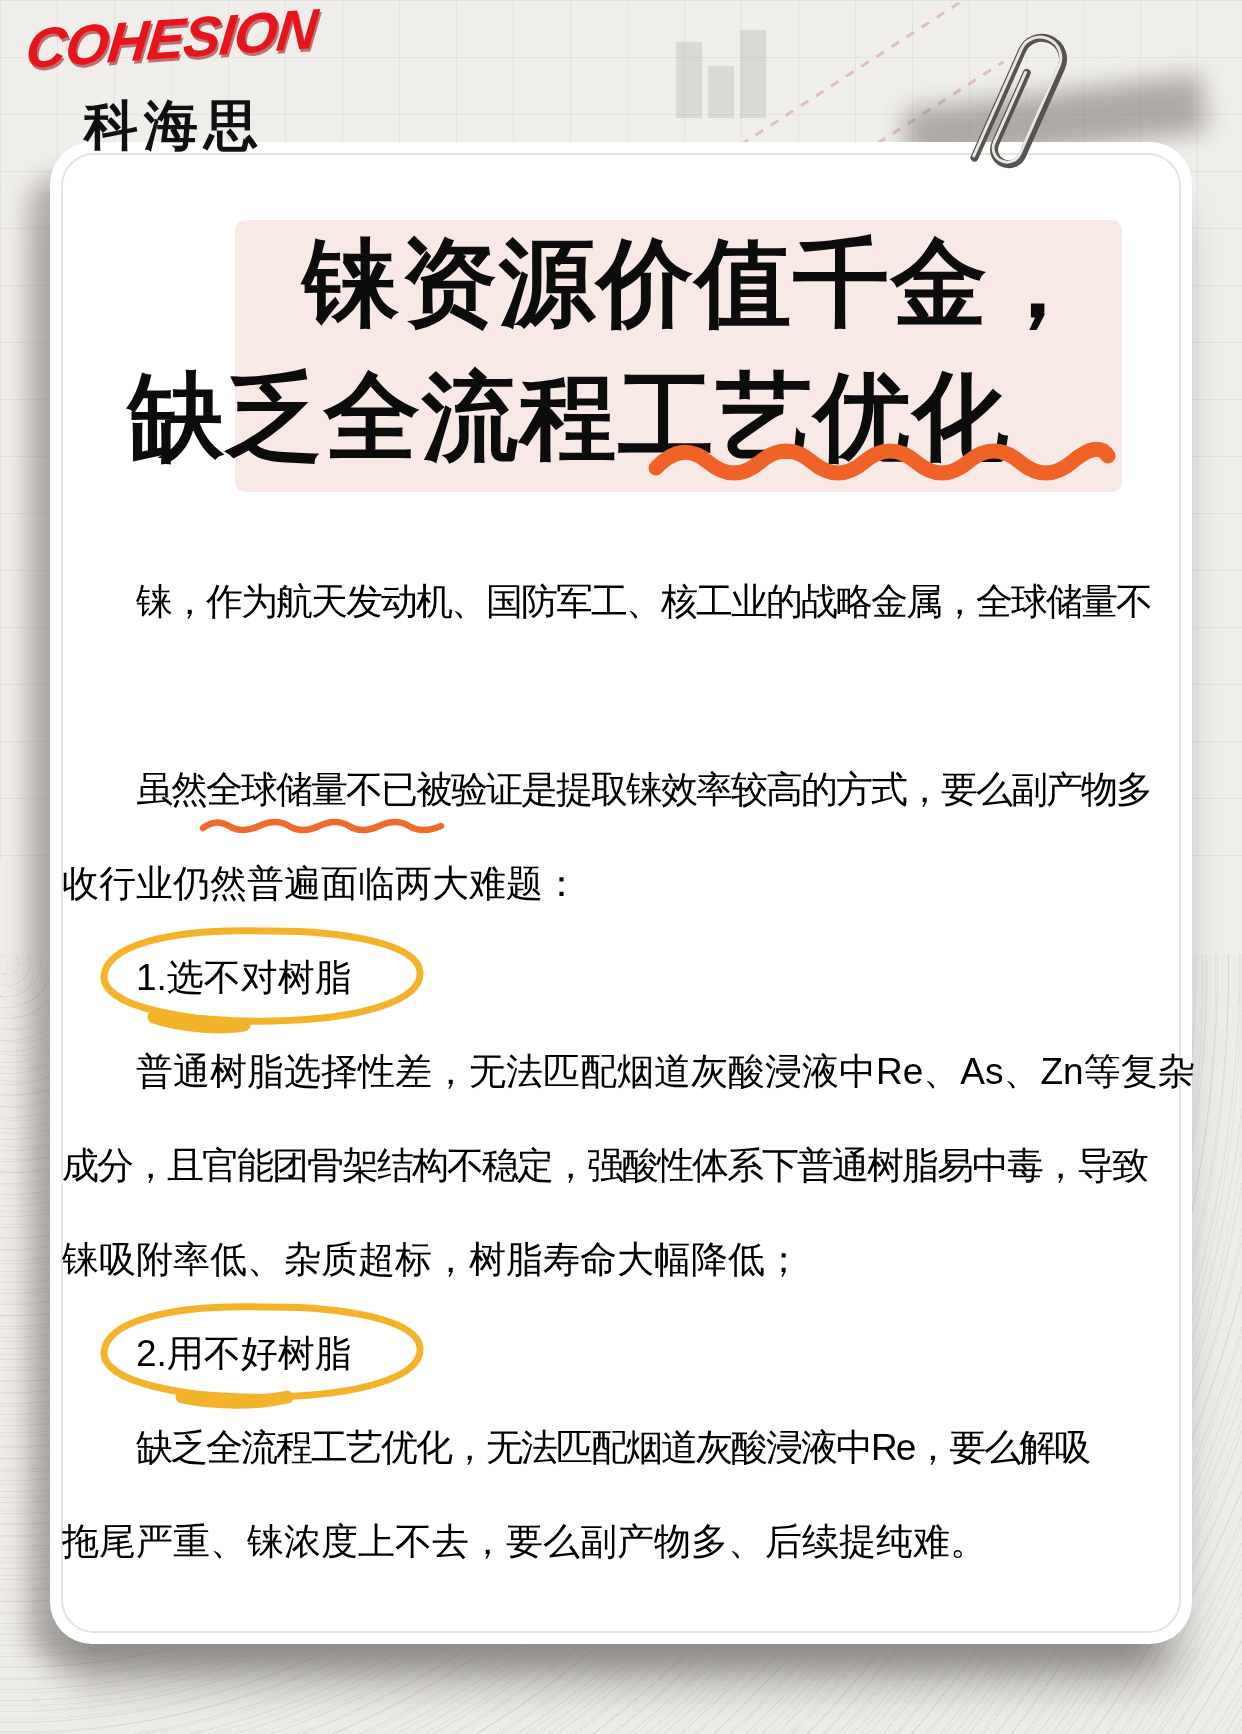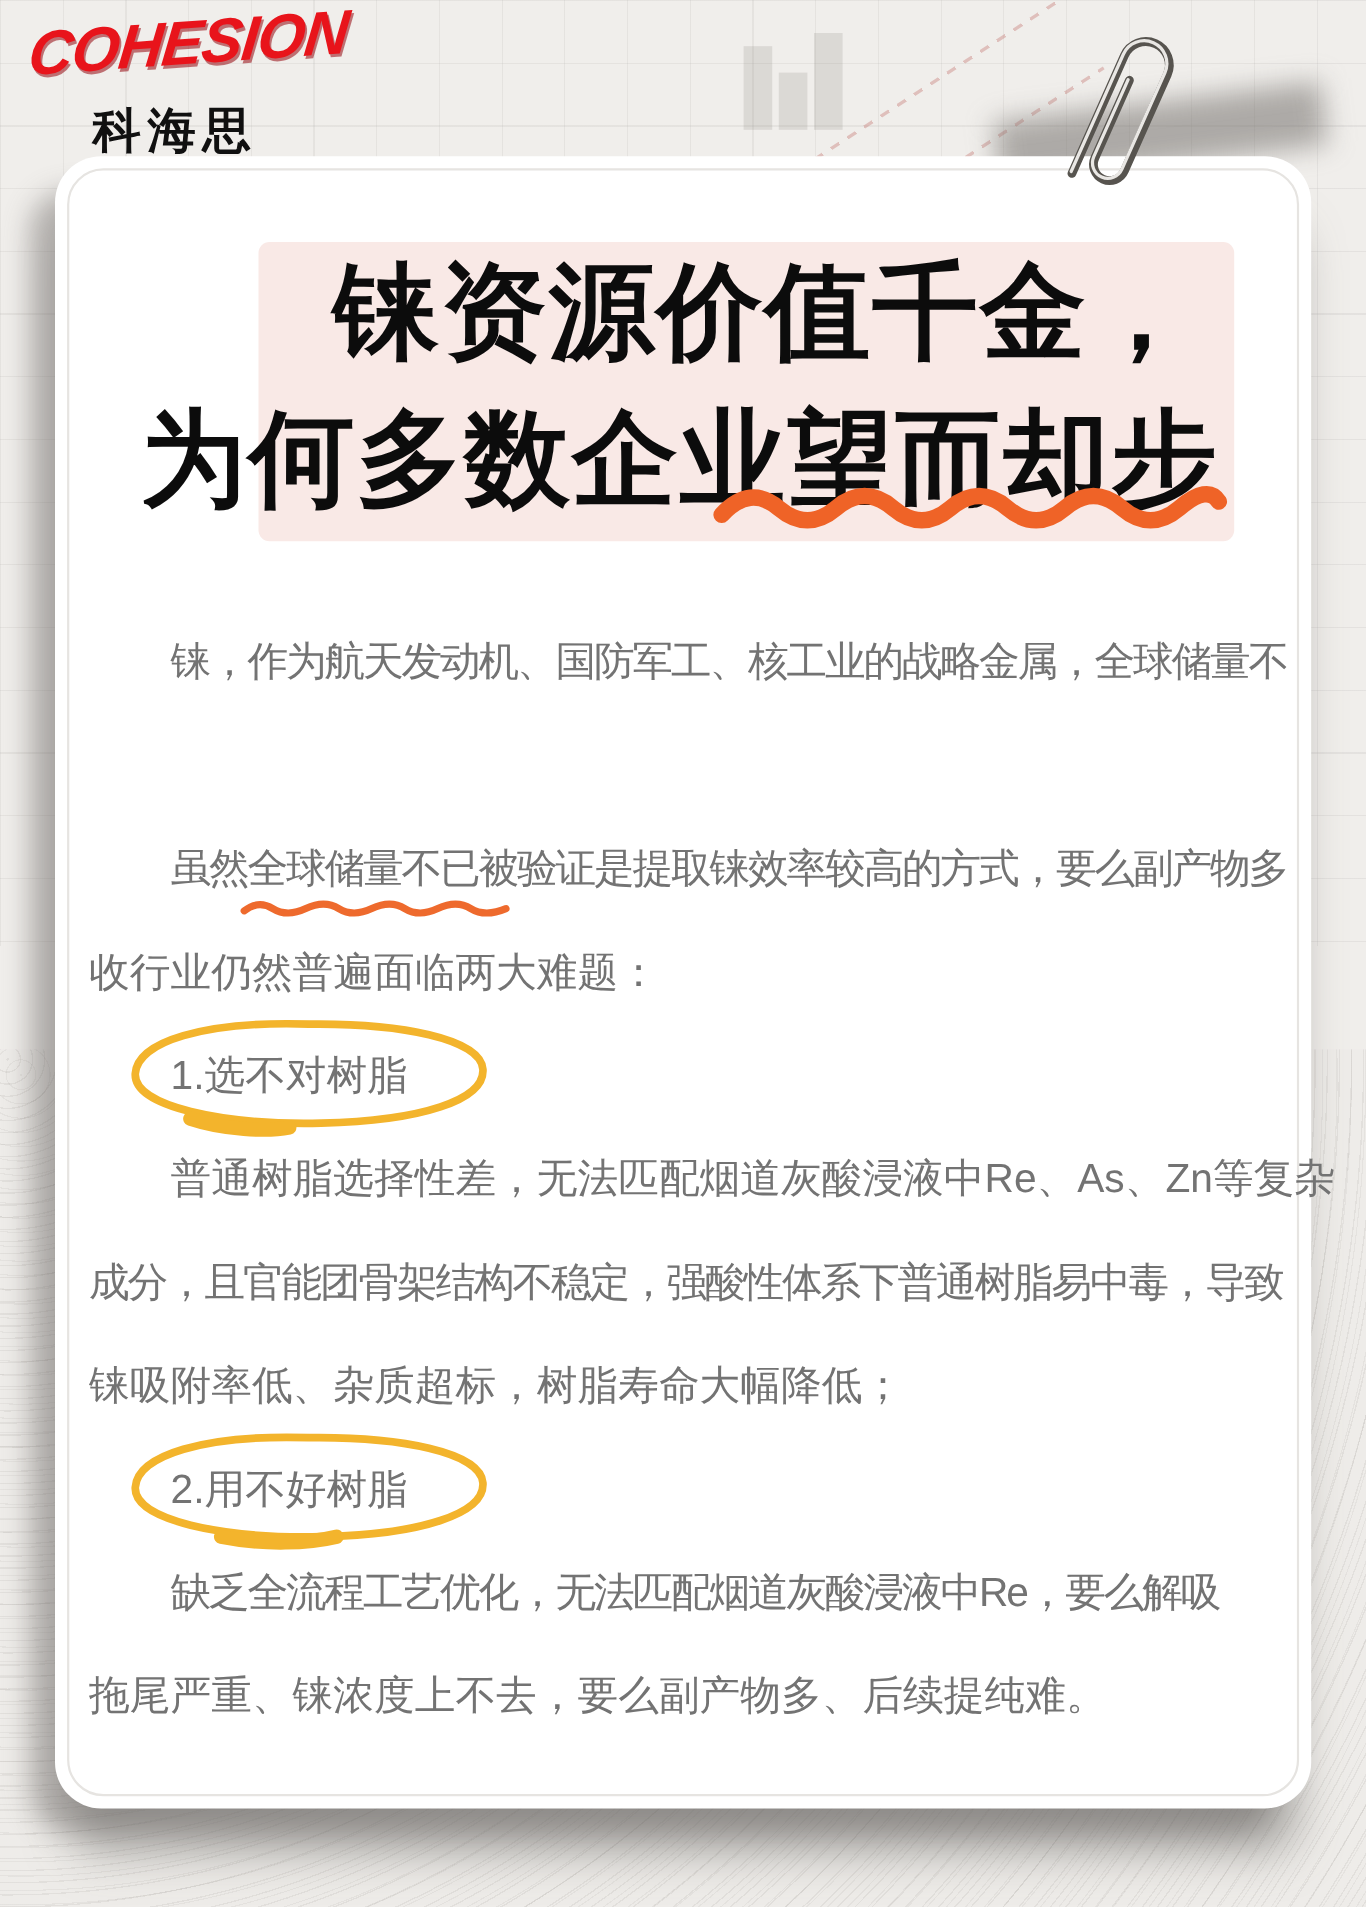--- a/index.html
+++ b/index.html
@@ -36,21 +36,21 @@
   
   .logo{position:absolute; left:26px; top:6px; z-index:5;}
   .logo-en{
     display:inline-block; font-size:56px; font-weight:900; font-style:italic;
     color:#e8141b; letter-spacing:-1px;
     transform:rotate(-4deg) skewX(-10deg);
     text-shadow:2px 3px 0 rgba(150,8,14,.55);
   }
   .logo-cn{
     position:absolute; left:58px; top:84px; white-space:nowrap;
-    font-size:44px; font-weight:900; color:#101010; letter-spacing:6px;
+    font-size:54px; font-weight:900; color:#101010; letter-spacing:6px;
   }
 
   
   .clip-shadow{
     position:absolute; left:905px; top:92px; width:300px; height:58px;
     background:rgba(116,113,109,.55); filter:blur(12px);
     transform:rotate(-7deg); z-index:1;
   }
   .paperclip{
     position:absolute; left:942px; top:8px; width:150px; height:200px;
@@ -74,22 +74,22 @@
     position:absolute; left:185px; top:78px; width:887px; height:272px;
     background:#f9e9e6; border-radius:10px;
   }
   .t-line{position:absolute; white-space:nowrap; font-weight:900;
     color:#0c0c0c; font-size:96px; letter-spacing:2px;}
   .t1{left:253px; top:78px;}
   .t2{left:78px;  top:212px;}
   .big-wave{position:absolute; left:596px; top:286px; width:472px; height:60px; overflow:visible;}
 
   
-  .bl{position:absolute; left:31px; white-space:nowrap; font-size:37px;
-      color:#737373; line-height:54px;}
+  .bl{position:absolute; left:12px; white-space:nowrap; font-size:37px;
+      color:#000000; line-height:54px;}
   .indent{padding-left:74px;}
   .sq{letter-spacing:-2px;}
   .wavy-wrap{position:relative; display:inline-block;}
   .small-wave{position:absolute; left:-8px; bottom:-20px; width:258px; height:24px; overflow:visible;}
   .circled{position:relative; display:inline-block;}
   .ellipse-svg{position:absolute; left:-44px; top:-28px; width:340px; height:106px; overflow:visible;}
 </style>
 </head>
 <body>
 
@@ -108,21 +108,21 @@
     <span class="logo-cn">科海思</span>
   </div>
 
   <div class="clip-shadow"></div>
 
   <div class="card">
     <div class="card-inner-line"></div>
 
     <div class="title-highlight"></div>
     <div class="t-line t1">铼资源价值千金，</div>
-    <div class="t-line t2">为何多数企业望而却步</div>
+    <div class="t-line t2">缺乏全流程工艺优化</div>
     <svg class="big-wave" viewBox="0 0 472 60">
       <path d="M10 40 Q 36 12 62 34 T 114 34 T 166 34 T 218 34 T 270 34 T 322 34 T 374 34 T 426 34 T 462 28" fill="none" stroke="#ef6327" stroke-width="15" stroke-linecap="round"></path>
     </svg>
 
     <div class="bl indent sq" style="top:433px">铼，作为航天发动机、国防军工、核工业的战略金属，全球储量不</div>
 
     <div class="bl indent sq" style="top:621px">
       <span>虽然</span><span class="wavy-wrap"><span>全球储量不</span><svg class="small-wave" viewBox="0 0 258 24">
             <path d="M5 15 Q 18 5 31 13 T 61 13 T 91 13 T 121 13 T 151 13 T 181 13 T 211 13 T 243 13" fill="none" stroke="#ee6a2d" stroke-width="6.5" stroke-linecap="round"></path>
           </svg></span><span>已被验证是提取铼效率较高的方式，要么副产物多</span>

